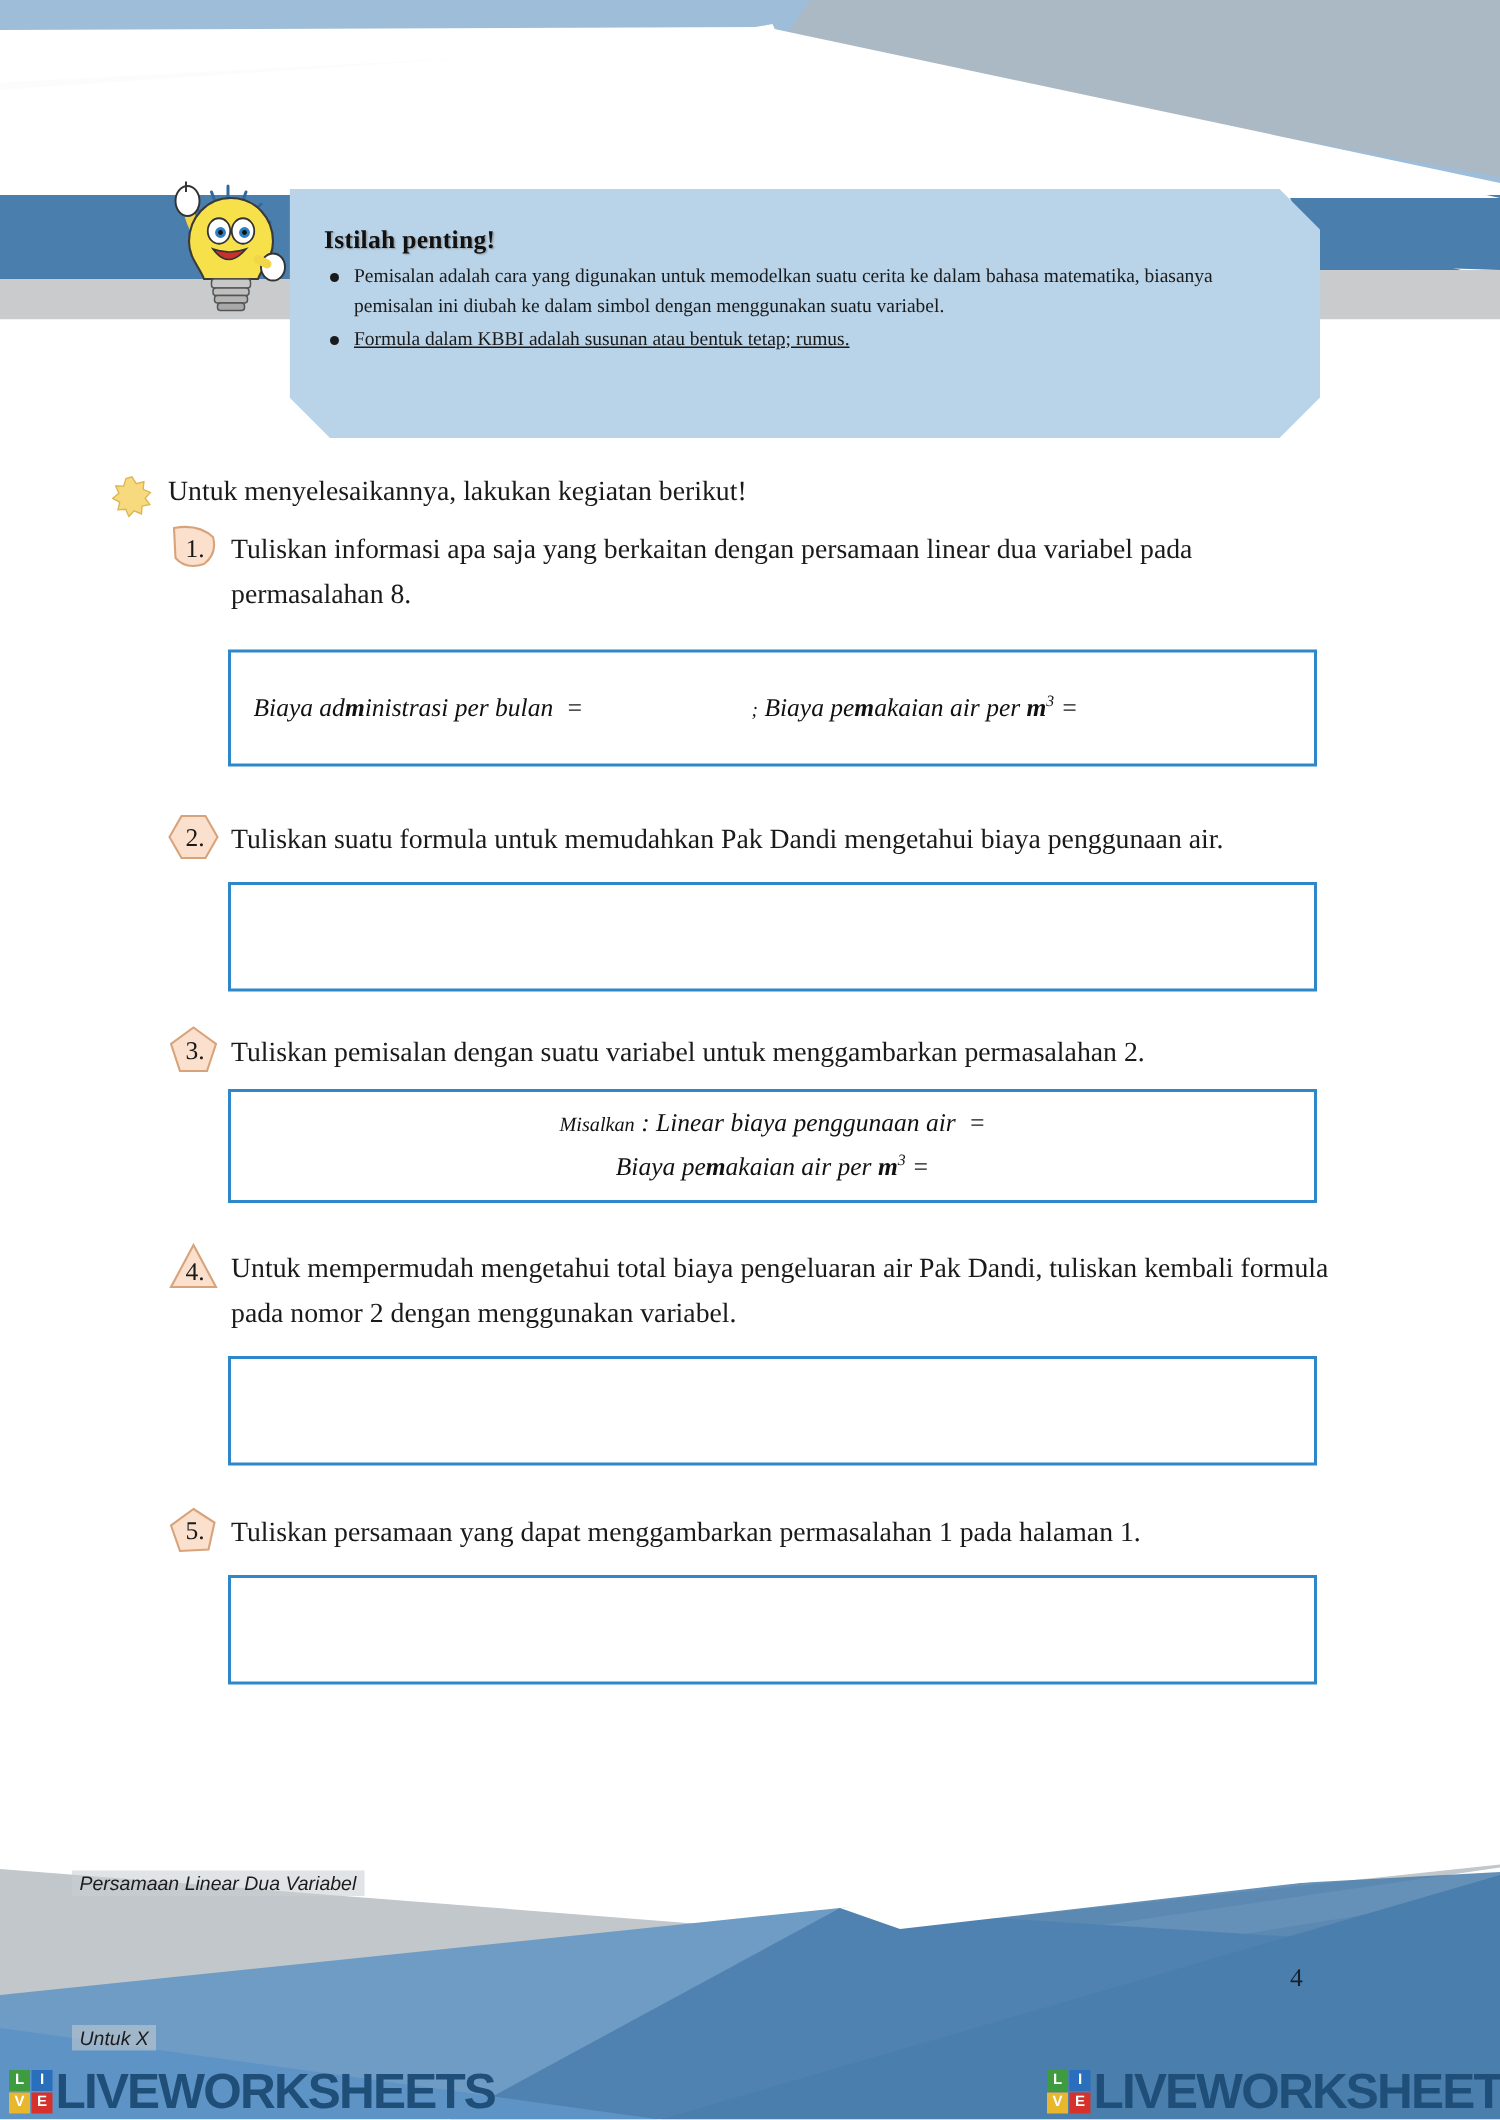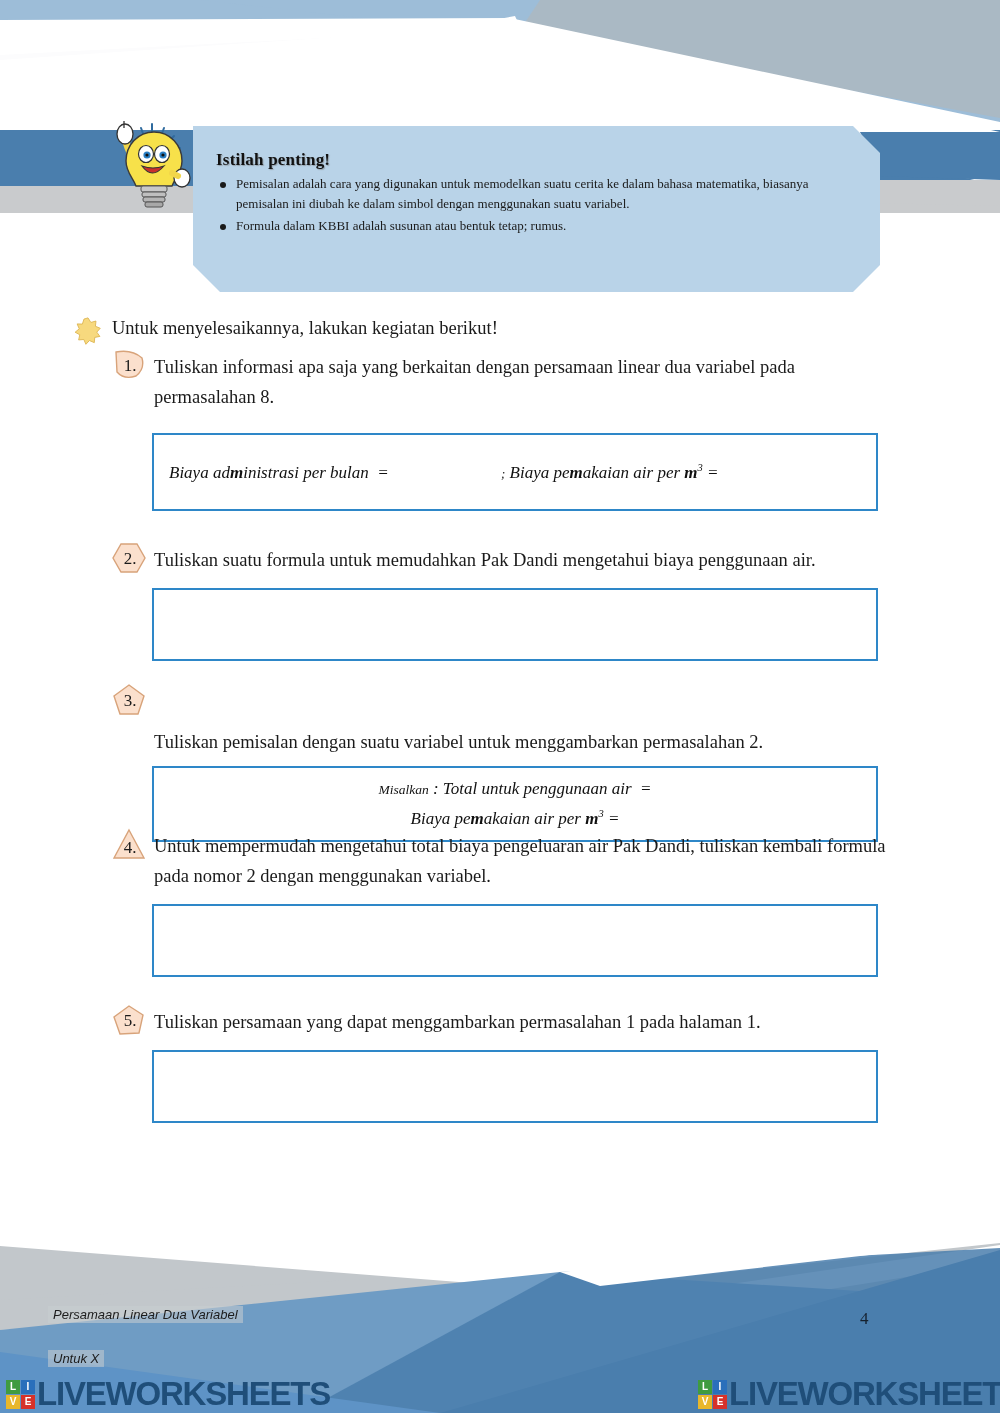--- a/index.html
+++ b/index.html
@@ -265,21 +265,21 @@
 
   <div class="callout-wrap">
     <div class="callout-box"></div>
     <div class="callout-inner">
       <div class="callout-title">Istilah penting!</div>
       <ul class="callout-list">
         <li>
           <span class="bullet"></span>
           <span>Pemisalan adalah cara yang digunakan untuk memodelkan suatu cerita ke dalam bahasa matematika, biasanya pemisalan ini diubah ke dalam simbol dengan menggunakan suatu variabel.</span>
         </li>
-        <li style="margin-top:2px;">
+        <li style="margin-top:2px;text-decoration:underline;">
           <span class="bullet"></span>
           <span>Formula dalam KBBI adalah susunan atau bentuk tetap; rumus.</span>
         </li>
       </ul>
     </div>
   </div>
 
   <div class="activity-head">
     <svg class="star" viewBox="0 0 32 32">
       <path d="M16 1 L19.3 6.2 L25.1 4.6 L24.5 10.6 L30 12.9 L26 17.3 L29.6 22.2 L23.7 23.3
@@ -322,25 +322,25 @@
   </div>
 
   <div class="q-item" style="top:687px;">
     <div class="q-row">
       <div class="q-marker">
         <svg width="34" height="32" viewBox="0 0 34 32">
           <polygon points="17,1 32,12 26,30 8,30 2,12" fill="#fbe0cd" stroke="#d8a37a" stroke-width="1.4"></polygon>
         </svg>
         <div class="num">3.</div>
       </div>
-      <div class="q-text" style="width:745px;margin-top:40px;">Tuliskan pemisalan dengan suatu variabel untuk menggambarkan permasalahan 2.</div>
+      <div class="q-text" style="width:745px;">Tuliskan pemisalan dengan suatu variabel untuk menggambarkan permasalahan 2.</div>
     </div>
     <div class="ansbox" style="width:726px; height:76px; margin-top:8px; text-align:center; padding-top:11px;">
       <div class="math-line" style="display:block;">
-        <span style="font-size:13.5px;">Misalkan</span> : <i>Total untuk pen</i><i>g</i><i>gunaan air</i>&nbsp; =
+        <span style="font-size:13.5px;">Misalkan</span> : <i>Linear biaya pen</i><i>g</i><i>gunaan air</i>&nbsp; =
       </div>
       <div class="math-line" style="display:block; margin-top:9px;">
         <i>B</i>iaya pe<b><i>m</i></b>akaian air per <b><i>m</i></b><sup>3</sup> =
       </div>
     </div>
   </div>
 
   <div class="q-item" style="top:831px;">
     <div class="q-row">
       <div class="q-marker">
@@ -360,21 +360,21 @@
         <svg width="34" height="32" viewBox="0 0 34 32">
           <path d="M17,2 L31,11 L27,29 L8,30 L2,13 Z" fill="#fbe0cd" stroke="#d8a37a" stroke-width="1.4"></path>
         </svg>
         <div class="num">5.</div>
       </div>
       <div class="q-text" style="width:745px;">Tuliskan persamaan yang dapat menggambarkan permasalahan 1 pada halaman 1.</div>
     </div>
     <div class="ansbox" style="width:726px; height:73px; margin-top:12px;"></div>
   </div>
 
-  <div class="footer-label" style="left:48px; top:1306px;">Persamaan Linear Dua Variabel</div>
+  <div class="footer-label" style="left:48px; top:1247px;">Persamaan Linear Dua Variabel</div>
   <div class="footer-label" style="left:48px; top:1350px;">Untuk X</div>
   <div class="page-num">4</div>
 
   <div class="lw-logo" style="left:6px; top:1375px;">
     <div class="lw-grid">
       <div class="lw-cell" style="background:#3f9b3f;">L</div>
       <div class="lw-cell" style="background:#2a6fbb;">I</div>
       <div class="lw-cell" style="background:#e8b72b;">V</div>
       <div class="lw-cell" style="background:#d6322b;">E</div>
     </div>

